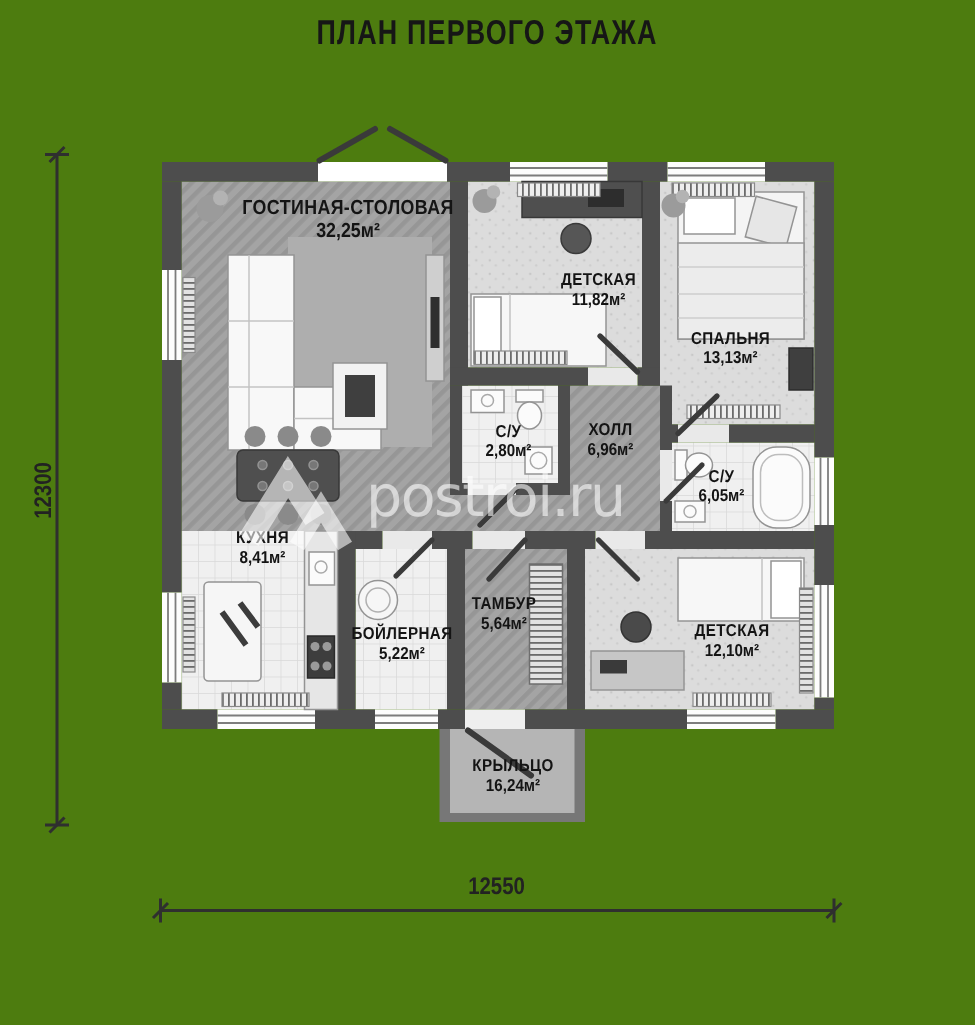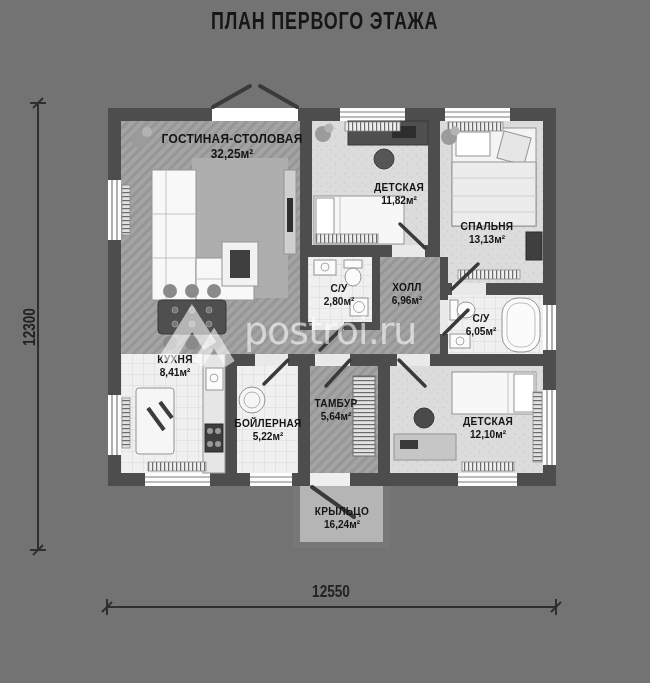--- a/index.html
+++ b/index.html
@@ -1,16 +1,16 @@
 <!DOCTYPE html>
 <html><head>
 <meta charset="utf-8">
 <style>
   html,body{margin:0;padding:0;background:#ffffff;}
-  #screen{position:relative;width:650px;height:683px;background:#737373;overflow:hidden;
+  #screen{position:relative;width:650px;height:683px;background:#4d7c0f;overflow:hidden;
           font-family:"Liberation Sans",sans-serif;}
   #plan-svg{position:absolute;left:0;top:0;z-index:1;}
   .page-title{position:absolute;left:0;top:8px;width:650px;text-align:center;z-index:3;}
   .page-title span{display:inline-block;transform:scaleX(.78);font-weight:bold;font-size:23px;
           letter-spacing:1px;color:#161616;}
   .room-label{position:absolute;z-index:4;transform:translate(-50%,-50%) scaleX(.88);
           text-align:center;color:#141414;font-weight:bold;line-height:1.13;white-space:nowrap;}
   .room-label .rname{display:block;font-size:11.5px;letter-spacing:.3px;}
   .room-label .rarea{display:block;font-size:11.5px;}
   .room-label.lg .rname{font-size:13.5px;}

